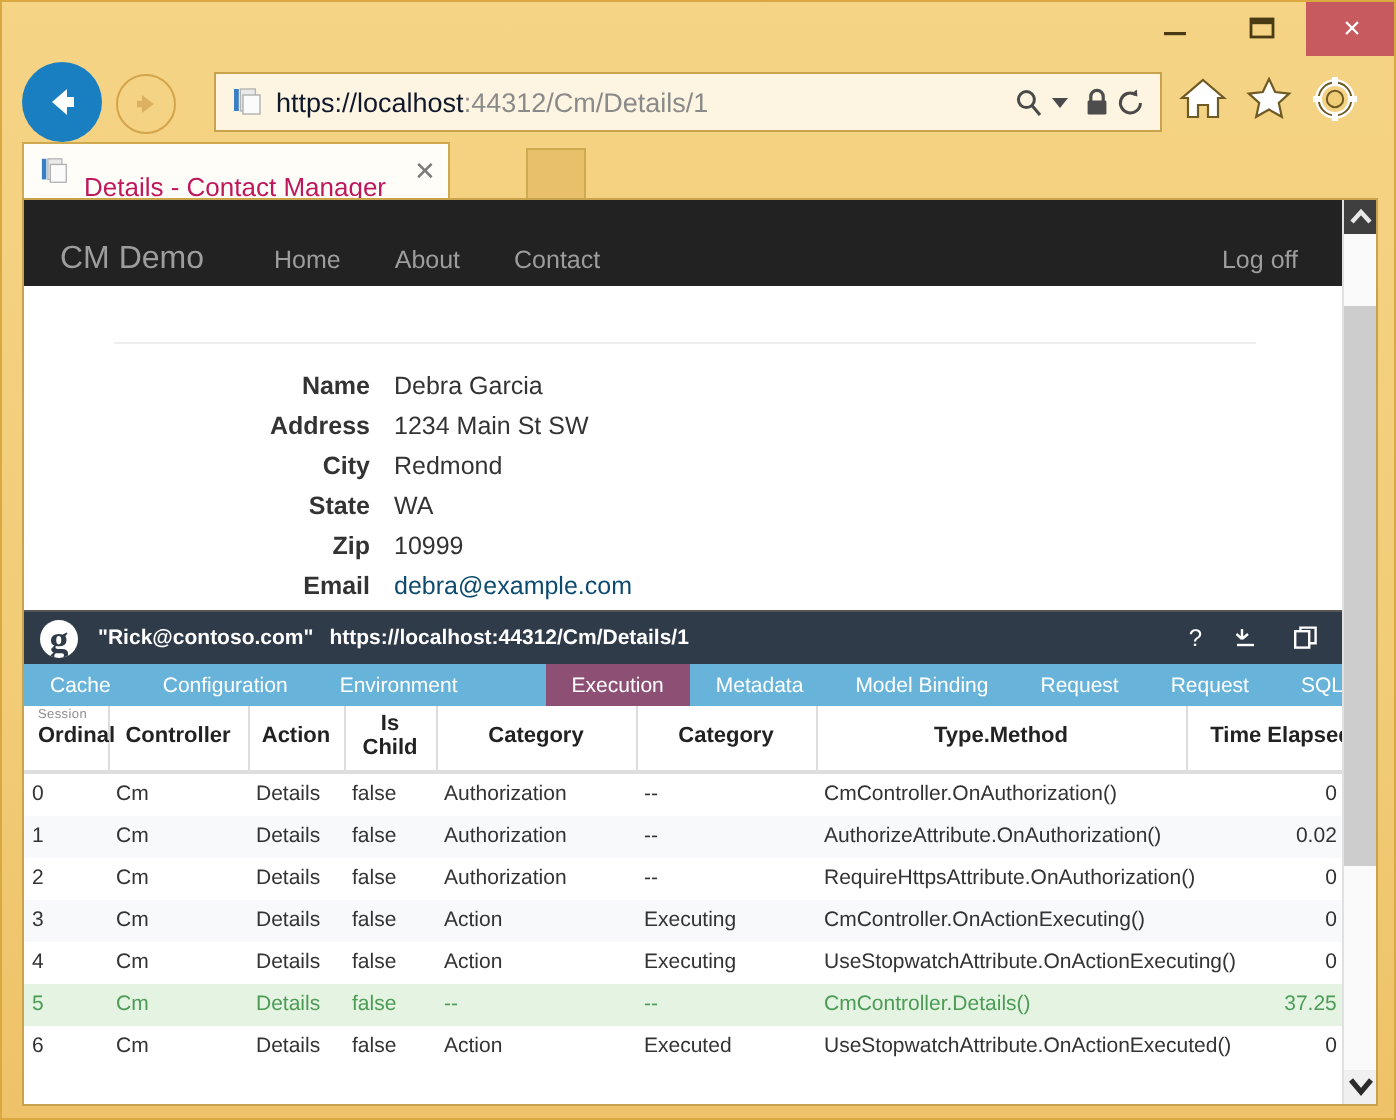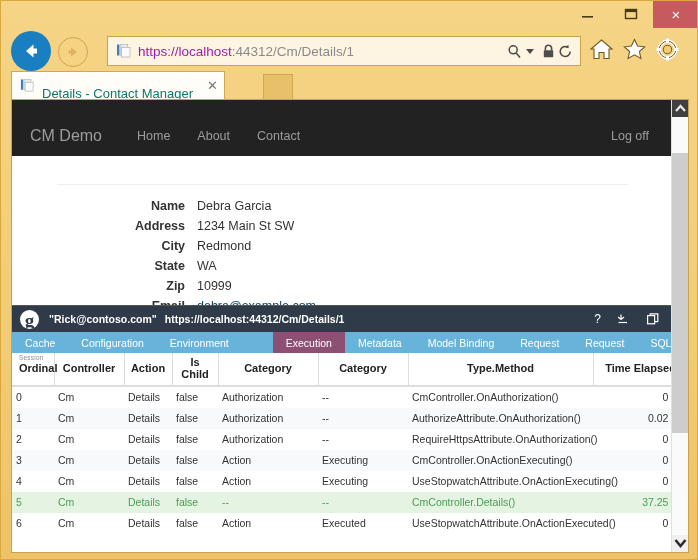--- a/index.html
+++ b/index.html
@@ -98,21 +98,21 @@
   }
   .addr-url {
     flex: 1 1 auto;
     font-size: 13.5px;
     color: #8a8a8a;
     white-space: nowrap;
     overflow: hidden;
     padding-left: 3px;
     font-family: "Liberation Sans", sans-serif;
   }
-  .addr-url .host { color: #a21caf; }
+  .addr-url .host { color: #0f172a; }
   .addr-icons {
     flex: 0 0 auto;
     display: flex;
     align-items: center;
     padding-right: 7px;
     gap: 3px;
   }
   .addr-icons .caret {
     width: 0; height: 0;
     border-left: 4px solid transparent;
@@ -144,21 +144,21 @@
     border-bottom: none;
     display: flex;
     align-items: center;
     padding: 0 6px 0 8px;
     box-sizing: border-box;
     cursor: pointer;
   }
   .browser-tab .tab-fav { margin-right: 7px; display:flex; }
   .browser-tab .tab-title {
     font-size: 13px;
-    color: #0f766e;
+    color: #be185d;
     white-space: nowrap;
     font-family: "Liberation Sans", sans-serif;
     margin-top: 16px;
   }
   .browser-tab .tab-close {
     margin-left: 14px;
     font-size: 13px;
     color: #7a7a7a;
     cursor: pointer;
   }
@@ -186,21 +186,21 @@
     position: absolute;
     left: 0; top: 0;
     width: 661px;
     height: 452px;
     background: #ffffff;
     overflow: hidden;
   }
 
   
   .navbar {
-    height: 56px;
+    height: 43px;
     background: #222222;
     display: flex;
     align-items: center;
     padding: 16px 0 0 18px;
     box-sizing: border-box;
   }
   .brand {
     color: #9d9d9d;
     font-size: 16px;
     margin-right: 24px;

